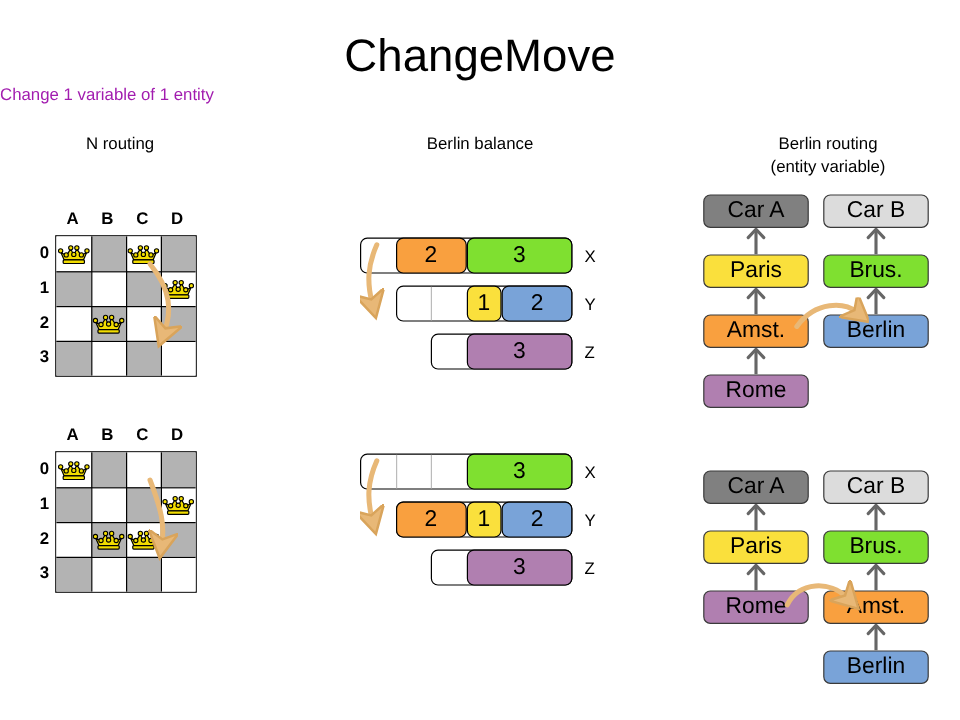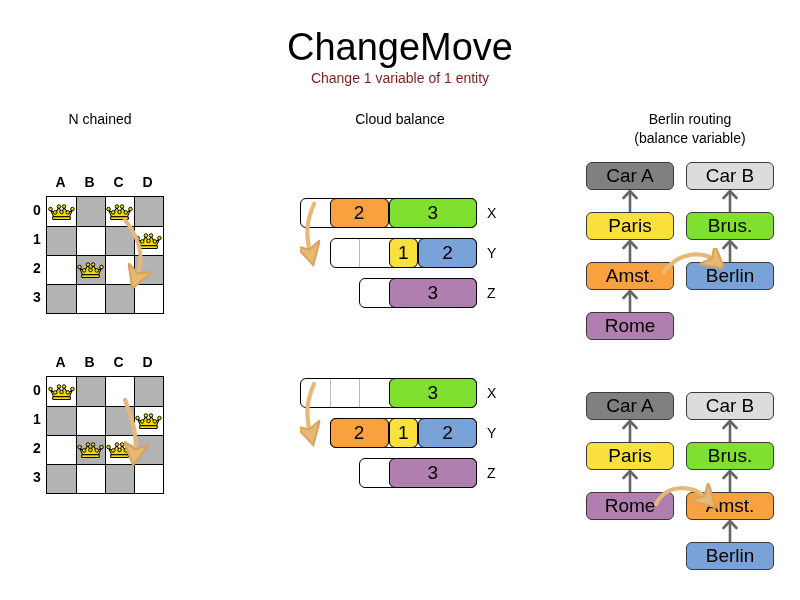--- a/index.html
+++ b/index.html
@@ -8,22 +8,22 @@
     font-family:"Liberation Sans", sans-serif;
     color:#000;position:relative;overflow:hidden;
   }
 
   
   #page-title{
     position:absolute;left:0;top:26px;width:800px;text-align:center;
     font-size:38px;font-weight:400;letter-spacing:0px;color:#000;
   }
   #page-subtitle{
-    position:absolute;left:0;top:70px;width:800px;text-align:center;
-    font-size:14px;font-weight:400;color:#7f1d1d;
+    position:absolute;left:0;top:70px;width:800px;
+    font-size:14px;font-weight:400;color:#a21caf;
   }
   .col-head{
     position:absolute;text-align:center;font-size:14px;line-height:19px;color:#000;
   }
 
   
   .board{position:absolute;}
   .board .files{position:absolute;top:-22px;left:0;width:116px;height:18px;}
   .board .files span{
     position:absolute;width:29px;text-align:center;font-size:14px;font-weight:600;
@@ -70,24 +70,24 @@
 
   
   .moveArrow{position:absolute;pointer-events:none;}
 </style>
 </head>
 <body>
 
 <div id="page-title">ChangeMove</div>
 <div id="page-subtitle">Change 1 variable of 1 entity</div>
 
-<div class="col-head" style="left:20px;top:110px;width:160px;">N chained</div>
-<div class="col-head" style="left:320px;top:110px;width:160px;">Cloud balance</div>
+<div class="col-head" style="left:20px;top:110px;width:160px;">N routing</div>
+<div class="col-head" style="left:320px;top:110px;width:160px;">Berlin balance</div>
 <div class="col-head" style="left:610px;top:110px;width:160px;">Berlin routing</div>
-<div class="col-head" style="left:610px;top:129px;width:160px;">(balance variable)</div>
+<div class="col-head" style="left:610px;top:129px;width:160px;">(entity variable)</div>
 
 <div class="board" id="board-before" style="left:46px;top:196px;">
   <div class="files">
       <span style="left: 0px;">A</span>
       <span style="left: 29px;">B</span>
       <span style="left: 58px;">C</span>
       <span style="left: 87px;">D</span>
     </div>
   <div class="ranks">
       <span style="top: 0px;">0</span>

